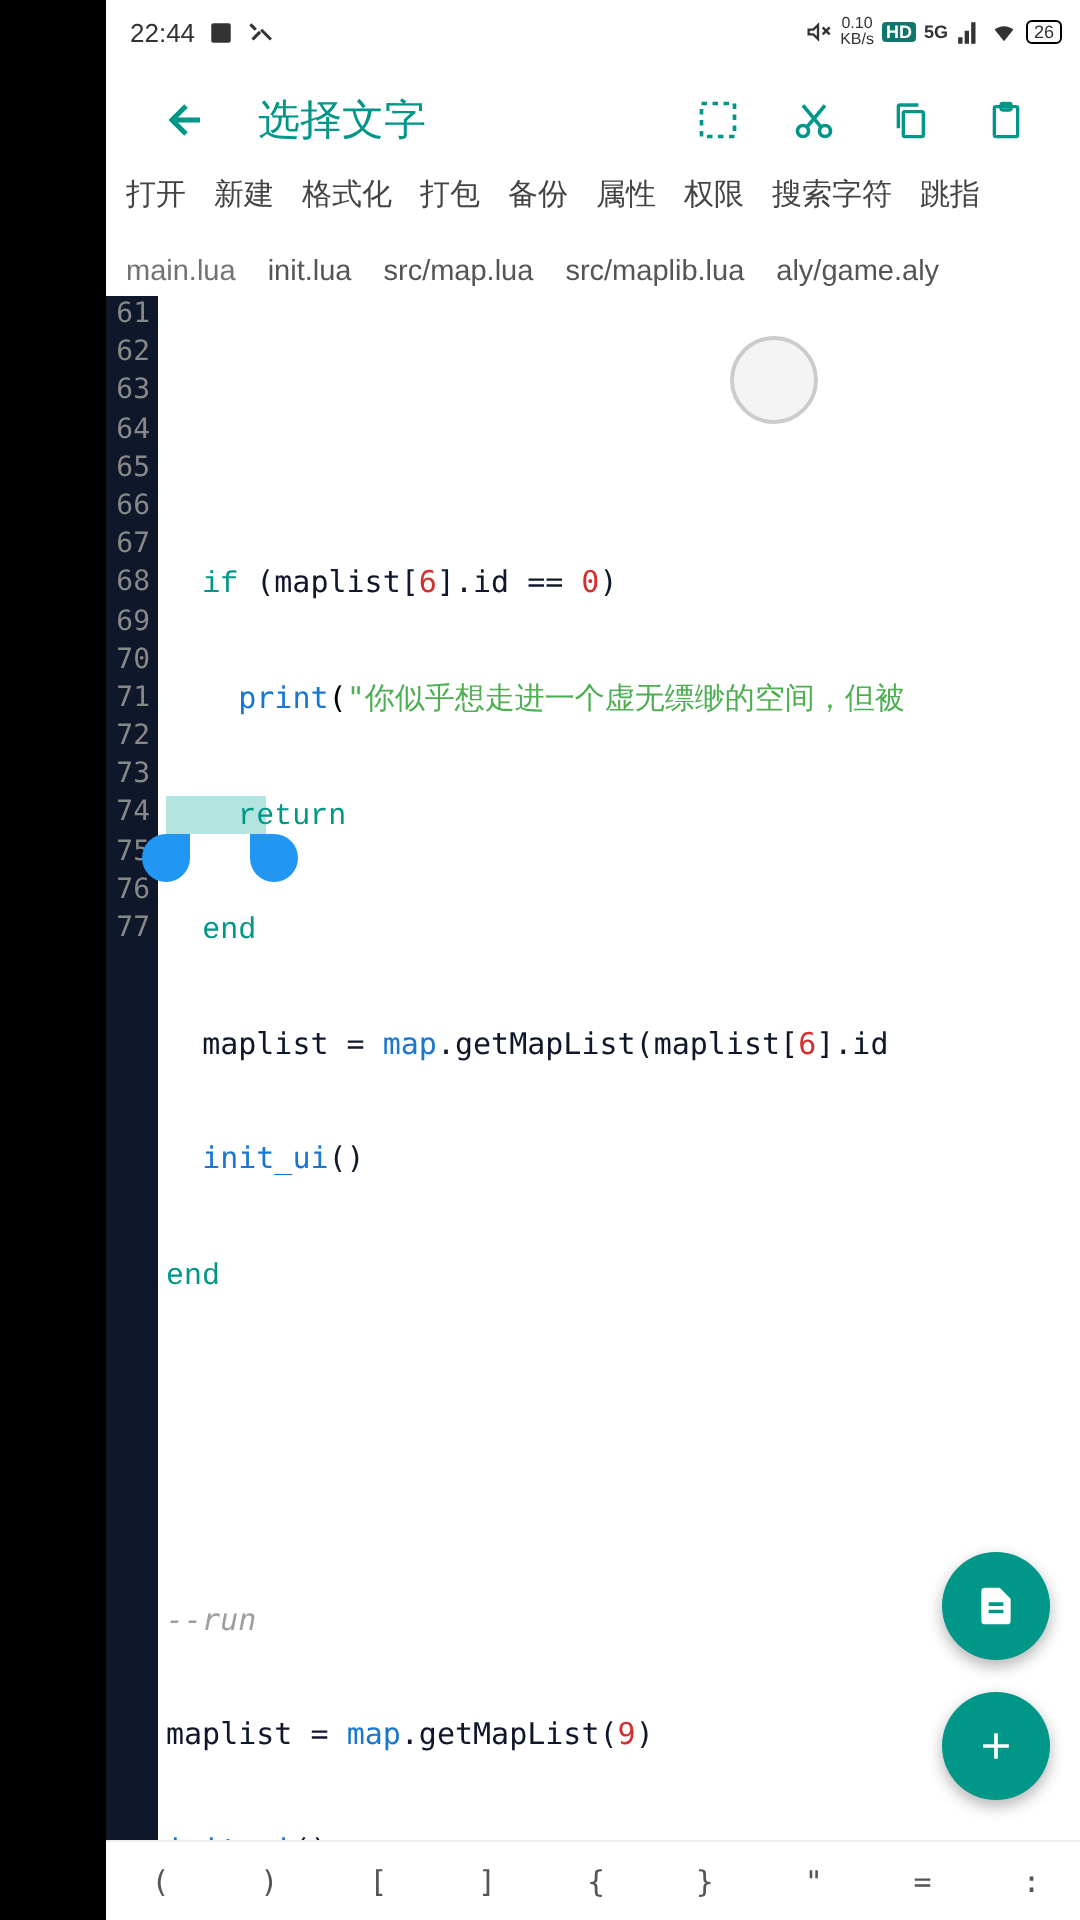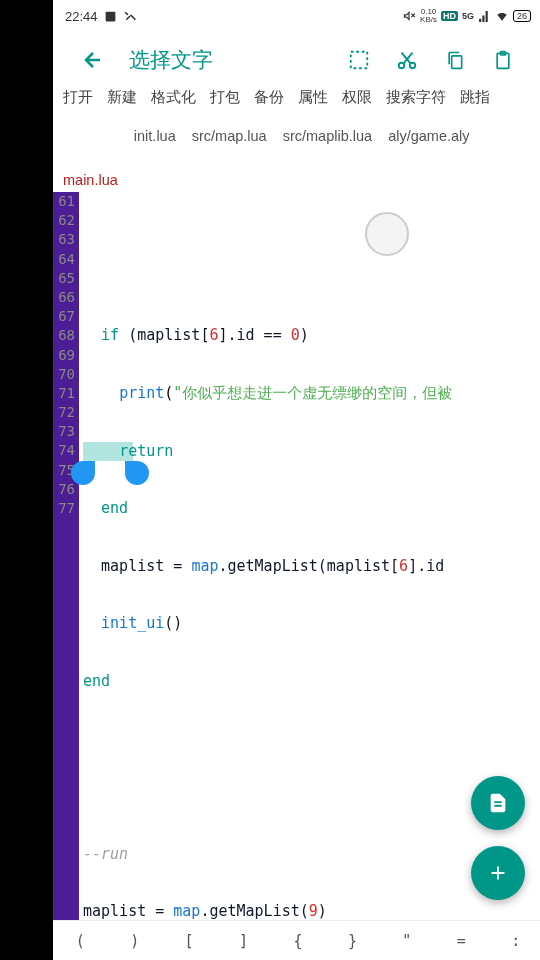--- a/index.html
+++ b/index.html
@@ -58,47 +58,47 @@
   }
   .tabs {
     display: flex;
     padding: 4px 10px 4px 10px;
     gap: 16px;
     font-size: 14.5px;
     color: #555;
     overflow: hidden;
     white-space: nowrap;
   }
-  .tab-active { color: #b91c1c; margin-top: 44px; }
+  .tab-active { color: #737373; }
   .editor {
     flex: 1;
     display: flex;
     font-family: "Menlo", "Consolas", monospace;
     font-size: 15px;
     line-height: 19.2px;
     position: relative;
     overflow: hidden;
   }
   .gutter {
     width: 26px;
     text-align: right;
     color: #888;
     padding-right: 4px;
-    background: #4c1d95;
+    background: #0f172a;
     user-select: none;
     font-size: 14px;
   }
   .gutter div { height: 19.2px; }
   .code {
     flex: 1;
     white-space: pre;
     position: relative;
   }
   .code-line { height: 19.2px; padding-left: 4px; }
-  .kw { color: #009688; font-weight: 500; }
+  .kw { color: #009688; font-weight: 500; font-family: Liberation Mono, monospace; }
   .fn { color: #1976d2; }
   .num { color: #d32f2f; }
   .str { color: #4caf50; }
   .cmt { color: #9e9e9e; font-style: italic; }
   .id { color: #0f172a; }
   .selection {
     position: absolute;
     background: #b3e5e0;
     height: 19.2px;
     z-index: 0;

